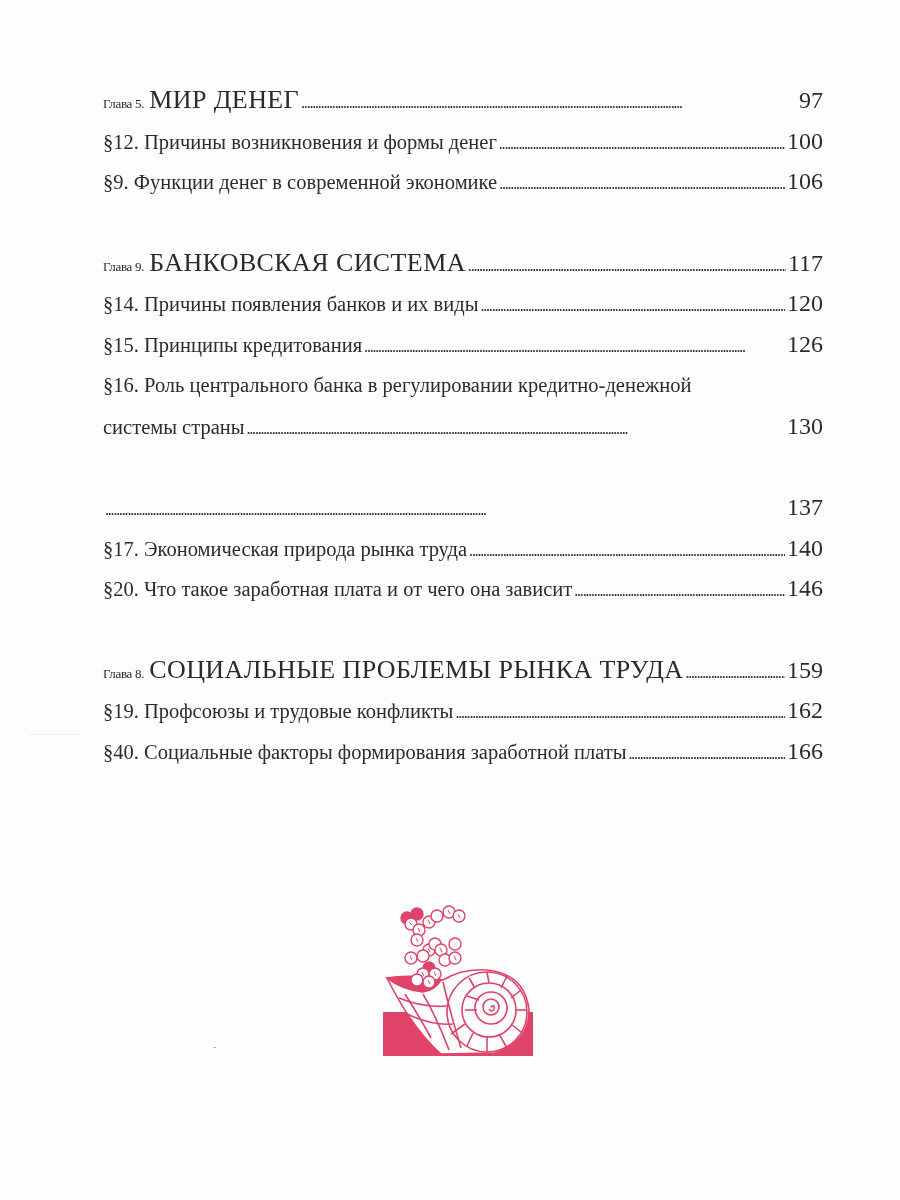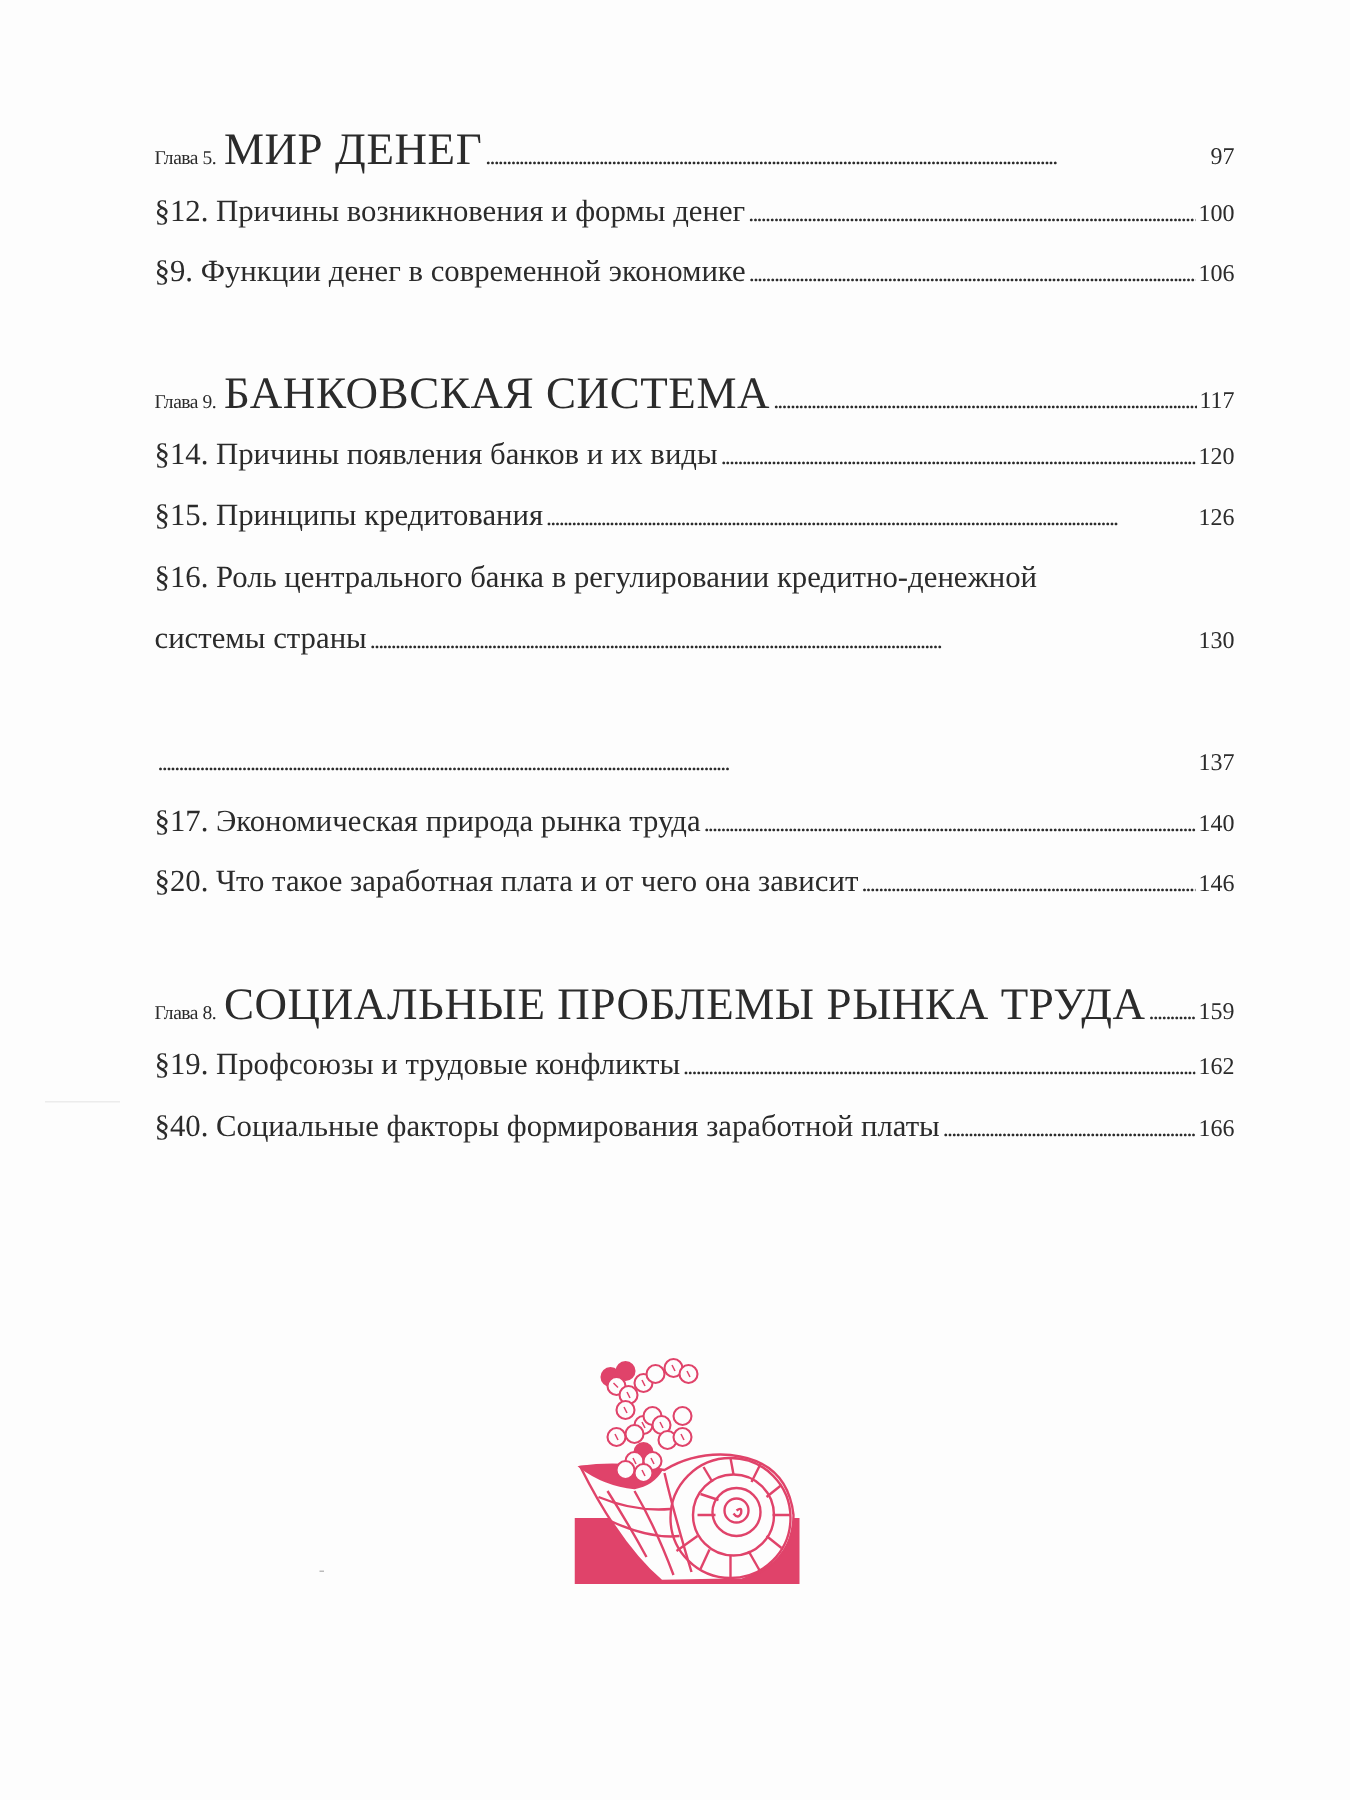--- a/index.html
+++ b/index.html
@@ -13,23 +13,23 @@
     font-size: 20.5px; white-space: nowrap;
   }
   .row .title { flex: 0 0 auto; }
   .row .leader {
     flex: 1 1 auto; overflow: hidden; margin: 0 2px; position: relative;
   }
   .row .leader::before {
     content: ". . . . . . . . . . . . . . . . . . . . . . . . . . . . . . . . . . . . . . . . . . . . . . . . . . . . . . . . . . . . . . . . . . . . . . . . . . . . . . . . . . . . . . . . . . . . . . . . . . . . . . . . . . . . . . . . . . . . . . . . . . . . . . . . . . . . . . . .";
     letter-spacing: -2.6px; font-size: 16px;
   }
-  .row .page { flex: 0 0 auto; font-size: 16px; text-align: right; }
+  .row .page { flex: 0 0 auto; font-size: 24px; text-align: right; }
   .chapter .prefix { font-size: 13px; letter-spacing: -0.3px; }
-  .chapter .caps { font-size: 30px; letter-spacing: 0.4px; }
+  .chapter .caps { font-size: 26px; letter-spacing: 0.4px; }
   .gap { height: 40.7px; }
   .snail { position: absolute; left: 383px; top: 898px; width: 152px; height: 160px; }
   .scan-mark { position: absolute; left: 30px; top: 734px; width: 50px; height: 1px; background: #ececec; }
   .scan-dot { position: absolute; left: 213px; top: 1047px; width: 3px; height: 1px; background: #bbb; }
 </style>
 </head>
 <body>
 
 <div class="toc">
 

